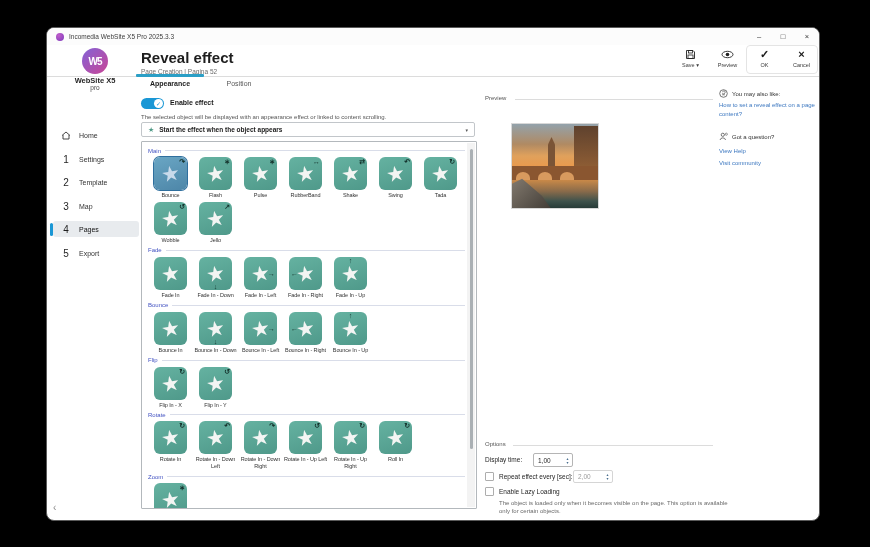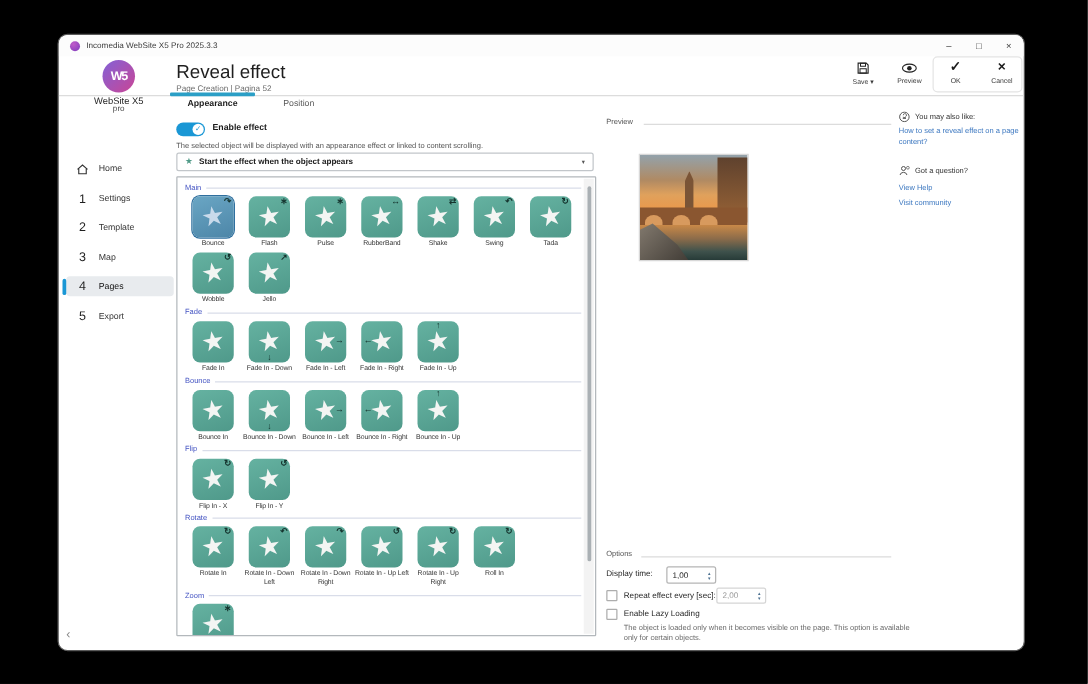--- a/index.html
+++ b/index.html
@@ -8,27 +8,27 @@
   .window { position:absolute; left:46px; top:27px; width:774px; height:494px; background:#fff; border-radius:8px; border:1px solid #5a5a5a; box-shadow:0 10px 28px rgba(0,0,0,.65); overflow:hidden; }
 
   
   .titlebar { position:absolute; left:0; top:0; right:0; height:17px; display:flex; align-items:center; padding:0 0 0 9px; background:#fcfcfc; }
   .app-dot { width:8px; height:8px; border-radius:50%; background:radial-gradient(circle at 35% 30%, #c05cc9, #7d3bbd); margin-right:5px; flex:0 0 auto; }
   .title-text { font-size:6.5px; color:#3c3c3c; }
   .win-controls { margin-left:auto; display:flex; height:100%; }
   .win-btn { width:24px; height:100%; display:flex; align-items:center; justify-content:center; font-size:7.5px; color:#333; }
 
   
-  .page-title { position:absolute; left:94px; top:21px; font-size:15px; font-weight:400; color:#1e1e1e; }
+  .page-title { position:absolute; left:94px; top:21px; font-size:15px; font-weight:700; color:#1e1e1e; }
   .breadcrumb { position:absolute; left:94px; top:40px; font-size:6.5px; color:#6b6b6b; }
 
   
   .logo { position:absolute; left:24px; top:20px; width:48px; text-align:center; z-index:3; }
   .logo-circle { width:26px; height:26px; border-radius:50%; margin:0 auto; background:linear-gradient(135deg,#8a5fd0 10%,#c2489c 90%); color:#fff; font-size:10px; font-weight:bold; display:flex; align-items:center; justify-content:center; letter-spacing:-1px; }
-  .logo-name { font-size:7.5px; font-weight:normal; color:#262626; margin-top:2px; white-space:nowrap; }
+  .logo-name { font-size:7.5px; font-weight:bold; color:#262626; margin-top:2px; white-space:nowrap; }
   .logo-edition { font-size:6.5px; color:#4a4a4a; margin-top:-1px; }
 
   
   .tgroup-border { position:absolute; left:699px; top:17px; width:72px; height:29px; border:1px solid #e4e4e4; border-radius:4px; }
   .toolbar { position:absolute; left:625px; top:20px; display:flex; }
   .tbtn { width:37px; text-align:center; cursor:default; }
   .tbtn .ticon { height:12px; display:flex; align-items:center; justify-content:center; color:#1d1d1d; }
   .tbtn .ticon svg { display:block; }
   .tbtn .tlabel { font-size:5.5px; color:#3a3a3a; margin-top:2px; }
   .ticon-glyph { font-size:11px; font-weight:bold; line-height:1; color:#1b1b1b; }

